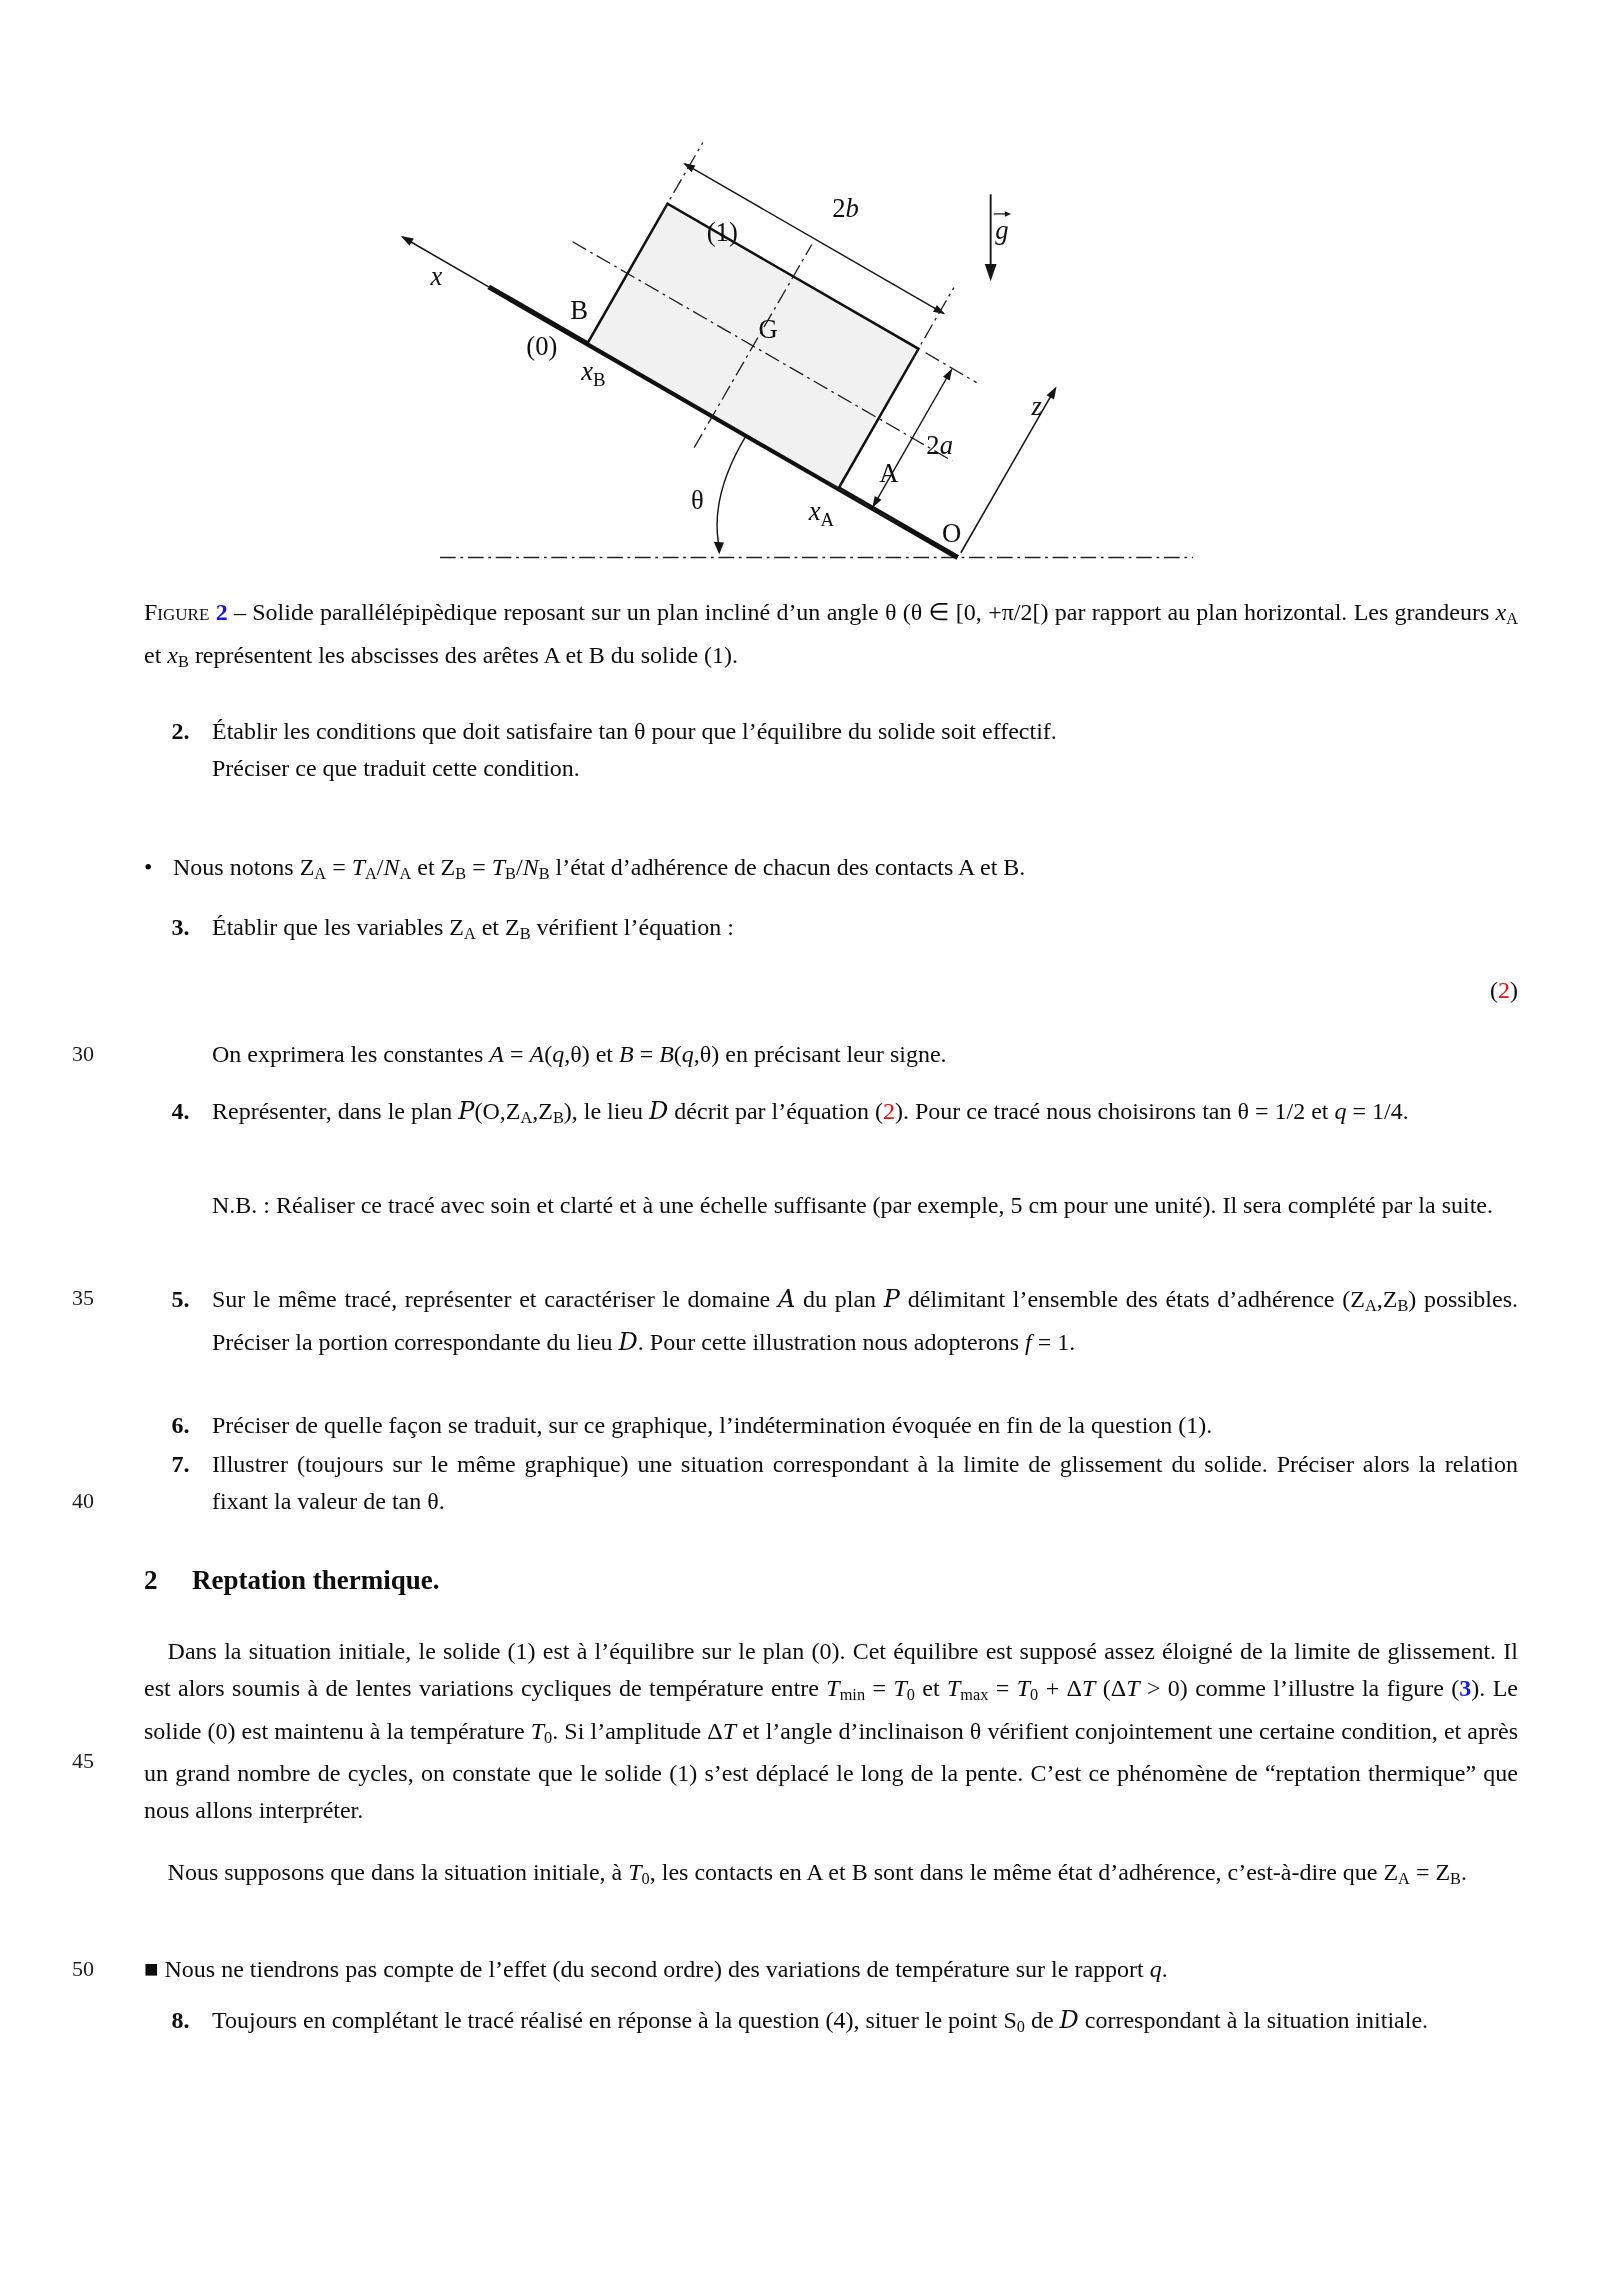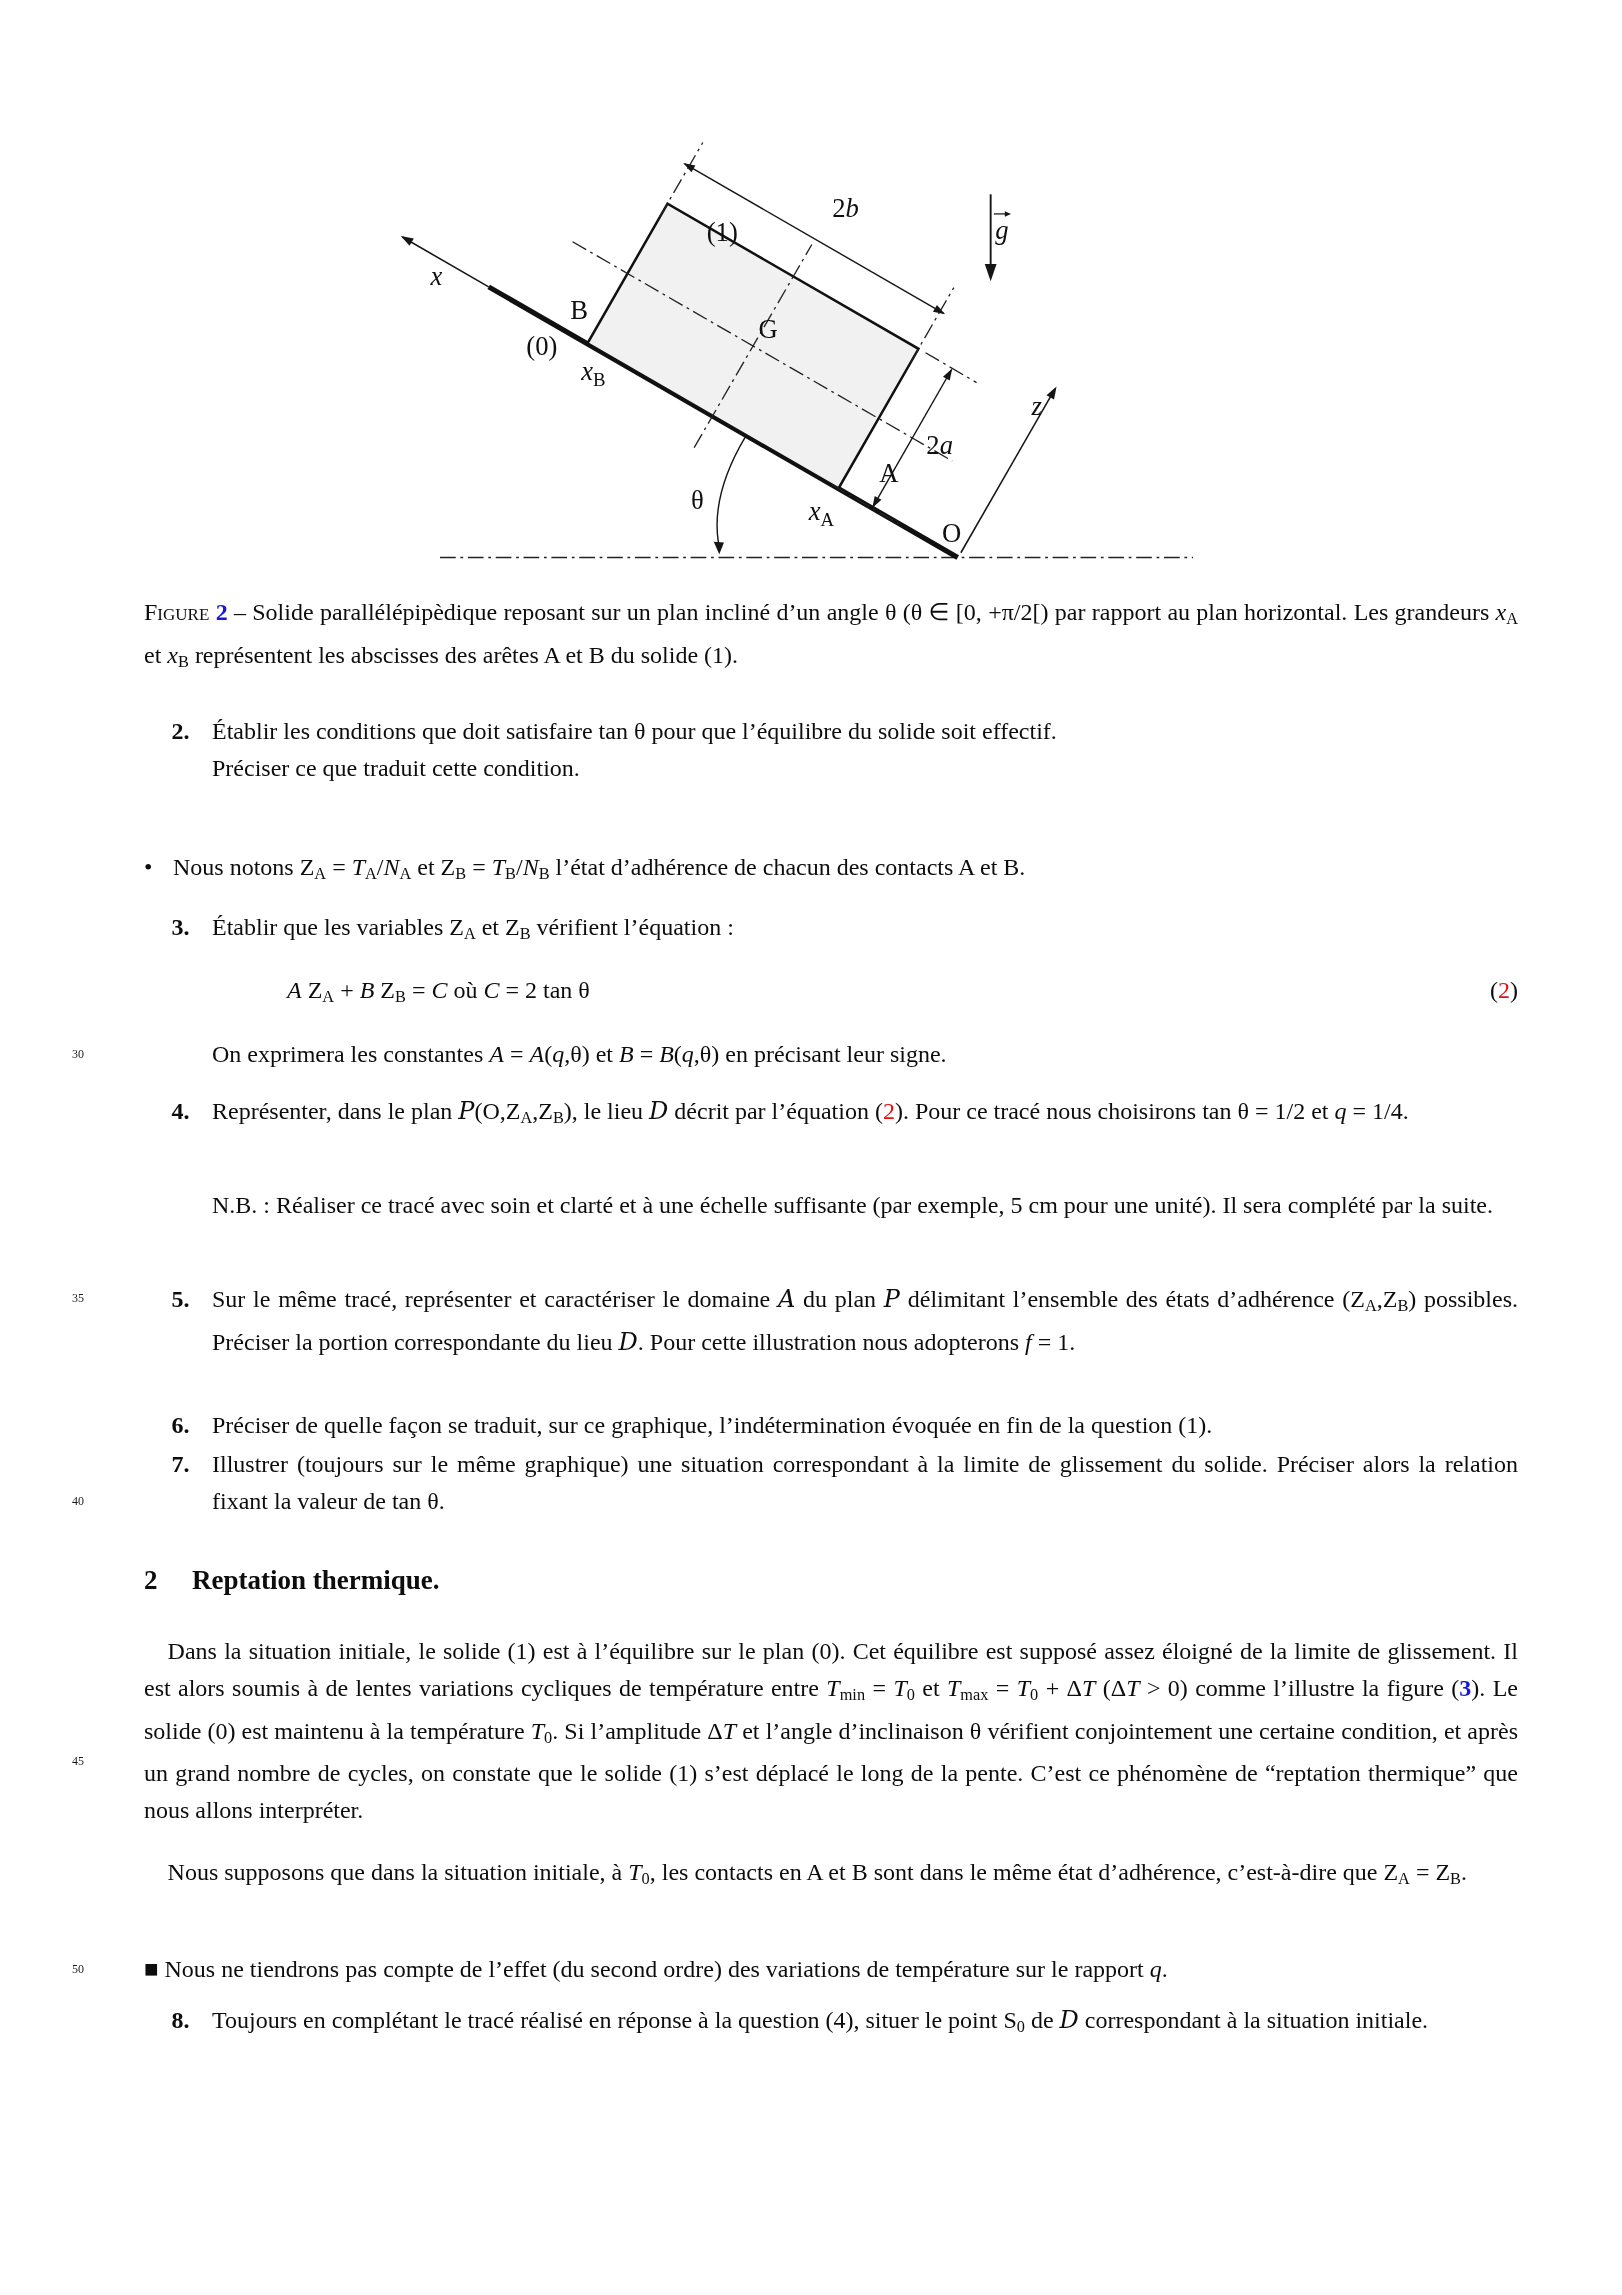--- a/index.html
+++ b/index.html
@@ -31,21 +31,21 @@
   .bullet-row .mark{width:29px; flex:none;}
   .bullet-row .ibody{flex:1;}
   .indented{margin-left:68px; width:1306px; box-sizing:border-box;}
   .eqrow{display:flex; align-items:baseline;}
   .eqrow .eqbody{padding-left:143px;}
   .eqrow .eqnum{margin-left:auto;}
   .h2{font-size:27px; font-weight:bold; display:flex;}
   .h2 .hnum{width:48px; flex:none;}
   .par{ text-indent:23.6px; }
   .footer{position:absolute; left:0; width:1623px; text-align:center; font-style:italic; font-size:23.6px;}
-  .lineno{position:absolute; left:72px; width:47px; font-size:12px; line-height:22px; color:#1c1c1c;}
+  .lineno{position:absolute; left:72px; width:47px; font-size:22px; line-height:22px; color:#1c1c1c;}
   
   .st-i{font-style:italic;}
   .st-b{font-weight:normal;}
   .st-sub{font-size:0.68em; vertical-align:-0.22em;}
   .st-sc{font-variant:small-caps;}
   .st-blue{color:var(--blue); font-weight:bold;}
   .st-red{color:var(--red);}
   .st-cal{font-style:italic; font-family:"DejaVu Serif", serif;}
   .st-sq{}
 </style>
@@ -128,21 +128,20 @@
       <div class="mark">•</div>
       <div class="ibody jst"><span>Nous notons Z</span><span class="st-sub">A</span><span> = </span><span class="st-i">T</span><span class="st-sub">A</span><span>/</span><span class="st-i">N</span><span class="st-sub">A</span><span> et Z</span><span class="st-sub">B</span><span> = </span><span class="st-i">T</span><span class="st-sub">B</span><span>/</span><span class="st-i">N</span><span class="st-sub">B</span><span> l’état d’adhérence de chacun des contacts A et B.</span></div>
     </div>
 
     <div class="blk item" style="top:909px">
       <div class="num">3.</div>
       <div class="ibody"><span>Établir que les variables Z</span><span class="st-sub">A</span><span> et Z</span><span class="st-sub">B</span><span> vérifient l’équation :</span></div>
     </div>
 
     <div class="blk eqrow" style="top:972px">
-      <div class="eqbody"><span class="st-i">A</span><span> Z</span><span class="st-sub">A</span><span> + </span><span class="st-i">B</span><span> Z</span><span class="st-sub">B</span><span> = </span><span class="st-i">C</span><span>  où  </span><span class="st-i">C</span><span> = 2 tan θ</span></div>
       <div class="eqnum"><span>(</span><span class="st-red">2</span><span>)</span></div>
     </div>
 
     <div class="blk" style="top:1036px">
       <div class="indented"><span>On exprimera les constantes </span><span class="st-i">A</span><span> = </span><span class="st-i">A</span><span>(</span><span class="st-i">q</span><span>,θ) et </span><span class="st-i">B</span><span> = </span><span class="st-i">B</span><span>(</span><span class="st-i">q</span><span>,θ) en précisant leur signe.</span></div>
     </div>
 
     <div class="blk item" style="top:1093px">
       <div class="num">4.</div>
       <div class="ibody jst"><span>Représenter, dans le plan </span><span class="st-cal">P</span><span>(O,Z</span><span class="st-sub">A</span><span>,Z</span><span class="st-sub">B</span><span>), le lieu </span><span class="st-cal">D</span><span> décrit par l’équation (</span><span class="st-red">2</span><span>). Pour ce tracé nous choisirons tan θ = 1/2 et </span><span class="st-i">q</span><span> = 1/4.</span></div>

